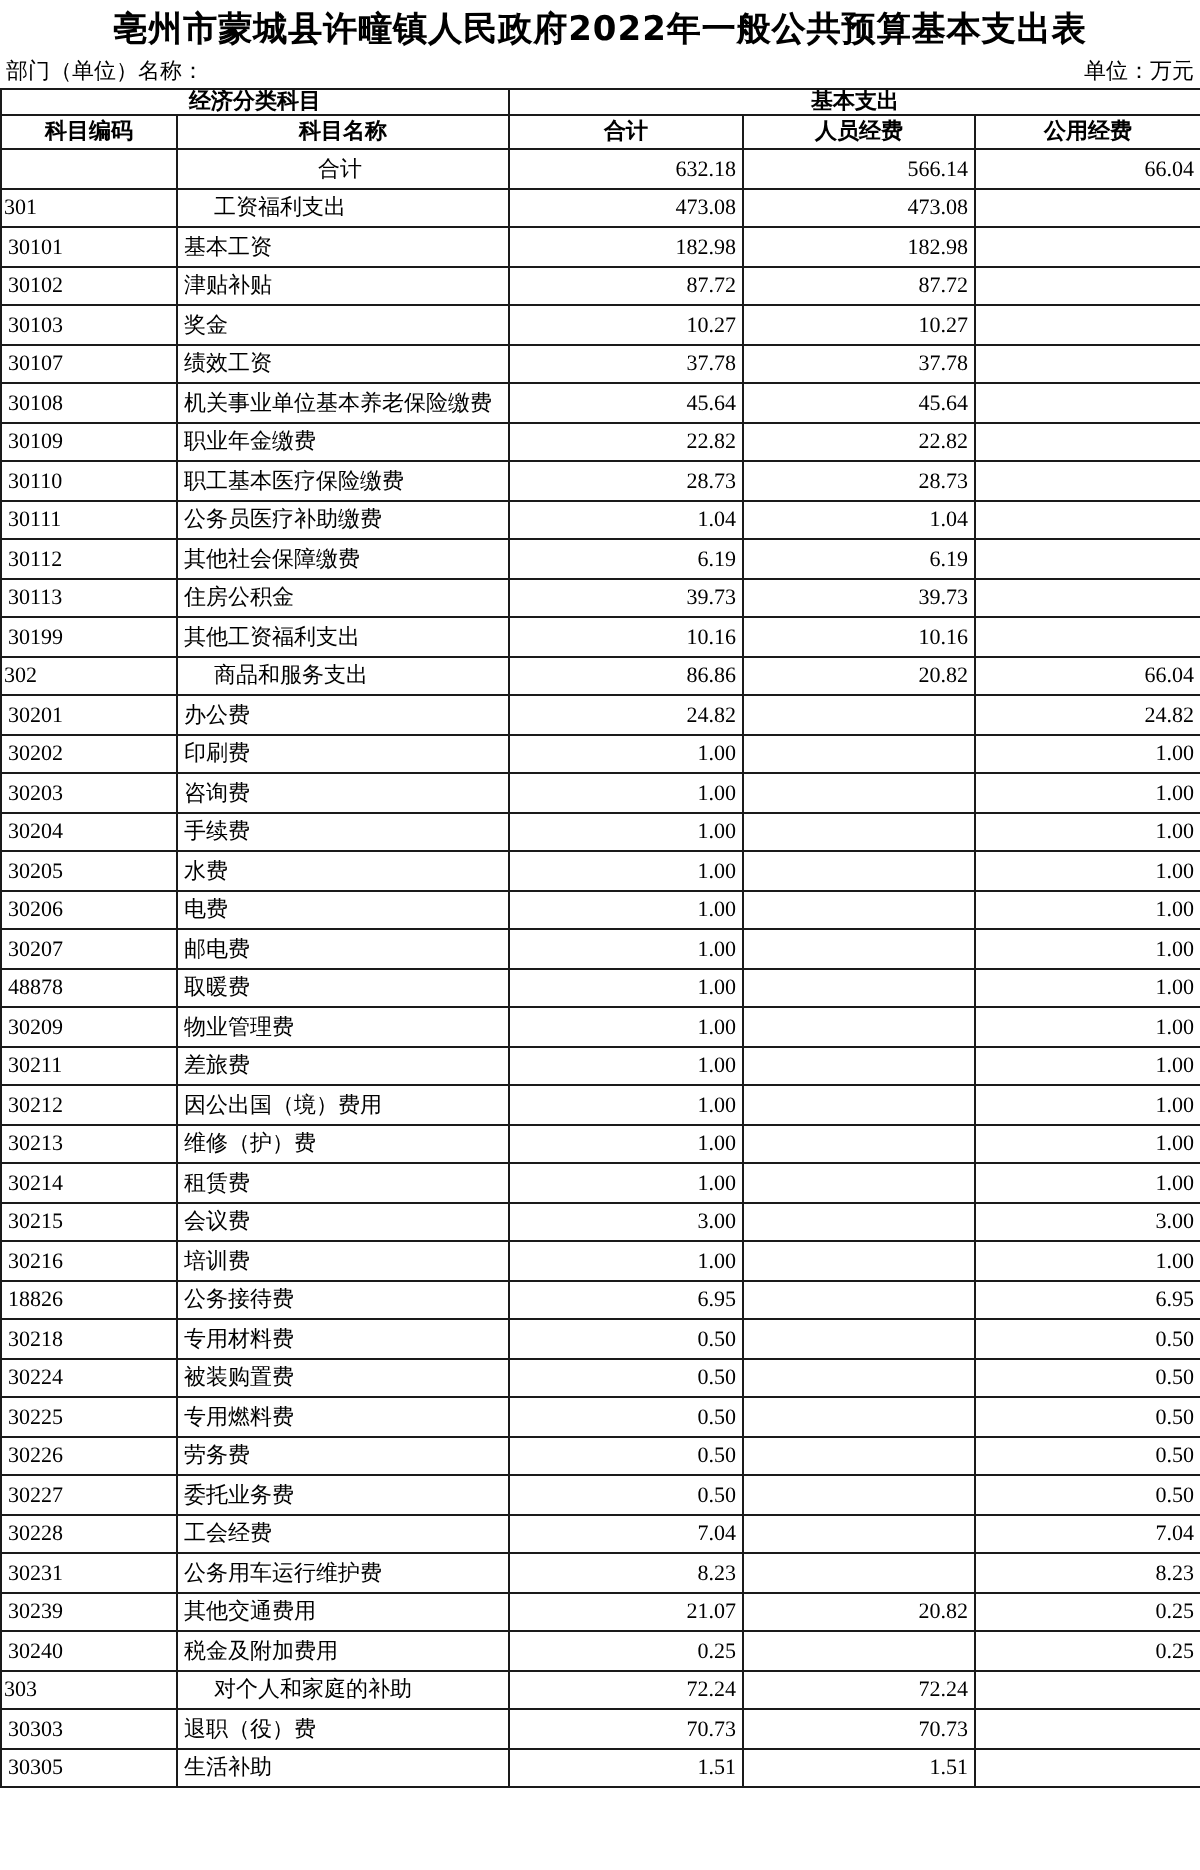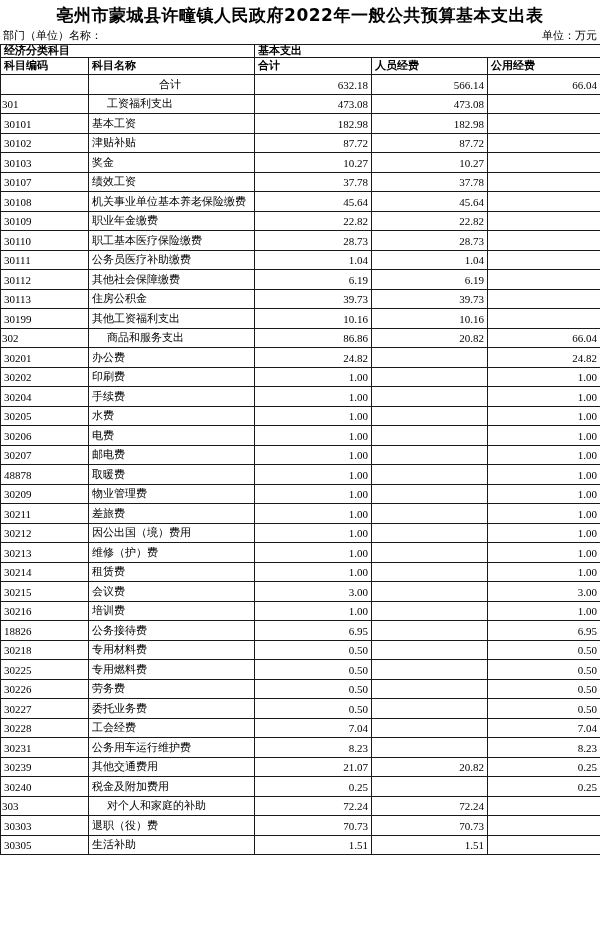--- a/index.html
+++ b/index.html
@@ -33,21 +33,21 @@
   }
   table.budget th, table.budget td {
     border: 1px solid #1a1a1a;
     font-size: 11px;
     padding: 0 3px;
     vertical-align: middle;
     line-height: 1.1;
     overflow: hidden;
     white-space: nowrap;
   }
-  thead th { text-align: left; font-weight: bold; }
+  thead th { text-align: center; font-weight: bold; }
   .group-row th { height: 13px; font-size: 11px; }
   .cols-row th { height: 17px; }
   tbody td { height: 19.5px; }
   td.col-total, td.col-personnel, td.col-public {
     text-align: right;
     font-family: "Liberation Serif", "DejaVu Serif", serif;
     font-size: 11.5px;
     padding-right: 2px;
   }
   td.col-code { padding-left: 10px; font-family: "Liberation Serif", "DejaVu Serif", serif; font-size: 11.5px; }
@@ -193,20 +193,27 @@
           <td class="col-public">24.82</td>
         </tr>
         <tr class="lvl-sub">
           <td class="col-code">30202</td>
           <td class="col-name">印刷费</td>
           <td class="col-total">1.00</td>
           <td class="col-personnel"></td>
           <td class="col-public">1.00</td>
         </tr>
         <tr class="lvl-sub">
+          <td class="col-code">30203</td>
+          <td class="col-name">咨询费</td>
+          <td class="col-total">1.00</td>
+          <td class="col-personnel"></td>
+          <td class="col-public">1.00</td>
+        </tr>
+        <tr class="lvl-sub">
           <td class="col-code">30204</td>
           <td class="col-name">手续费</td>
           <td class="col-total">1.00</td>
           <td class="col-personnel"></td>
           <td class="col-public">1.00</td>
         </tr>
         <tr class="lvl-sub">
           <td class="col-code">30205</td>
           <td class="col-name">水费</td>
           <td class="col-total">1.00</td>
@@ -286,20 +293,27 @@
         <tr class="lvl-sub">
           <td class="col-code">18826</td>
           <td class="col-name">公务接待费</td>
           <td class="col-total">6.95</td>
           <td class="col-personnel"></td>
           <td class="col-public">6.95</td>
         </tr>
         <tr class="lvl-sub">
           <td class="col-code">30218</td>
           <td class="col-name">专用材料费</td>
+          <td class="col-total">0.50</td>
+          <td class="col-personnel"></td>
+          <td class="col-public">0.50</td>
+        </tr>
+        <tr class="lvl-sub">
+          <td class="col-code">30224</td>
+          <td class="col-name">被装购置费</td>
           <td class="col-total">0.50</td>
           <td class="col-personnel"></td>
           <td class="col-public">0.50</td>
         </tr>
         <tr class="lvl-sub">
           <td class="col-code">30225</td>
           <td class="col-name">专用燃料费</td>
           <td class="col-total">0.50</td>
           <td class="col-personnel"></td>
           <td class="col-public">0.50</td>

